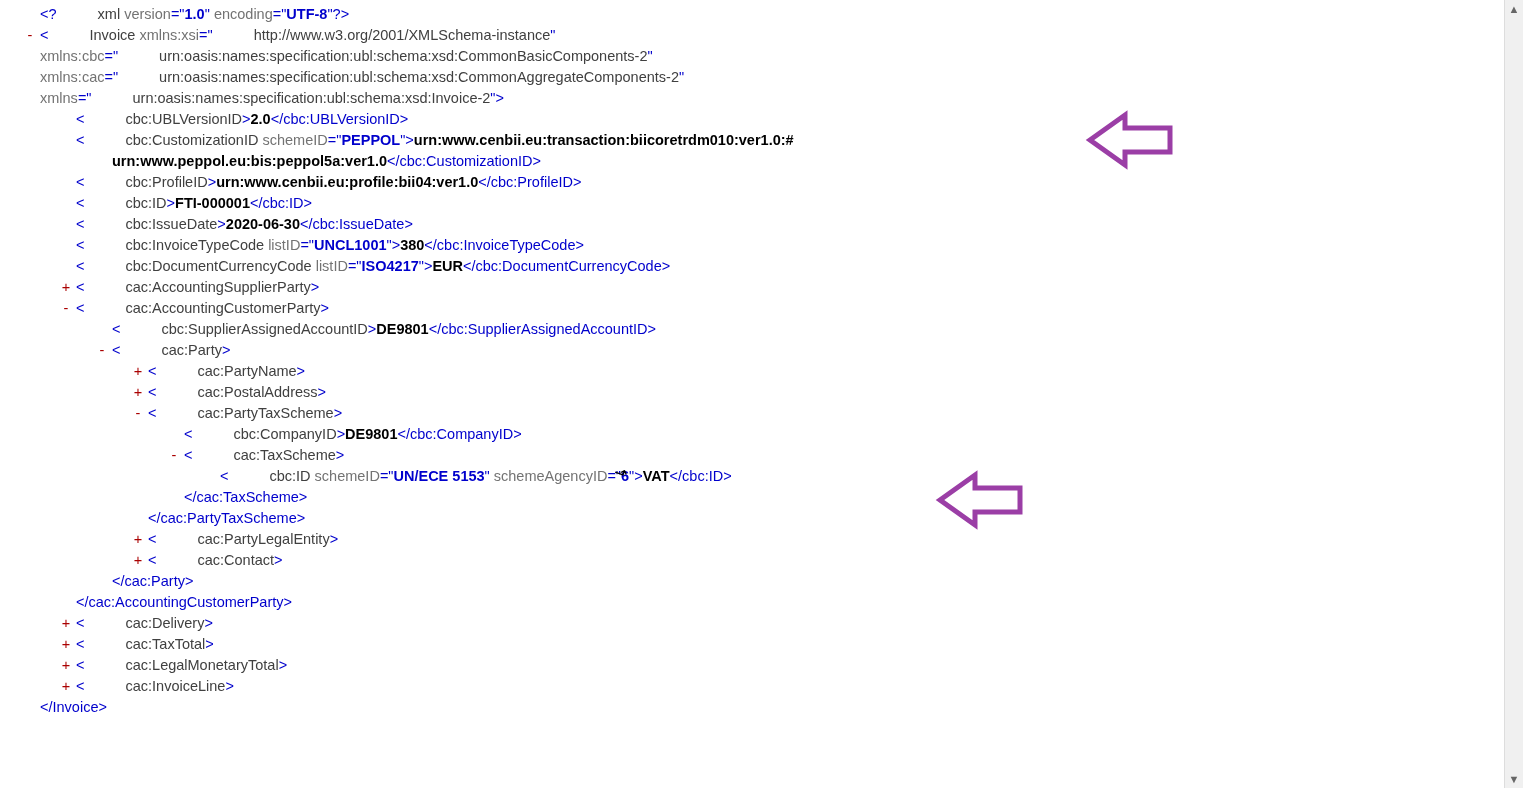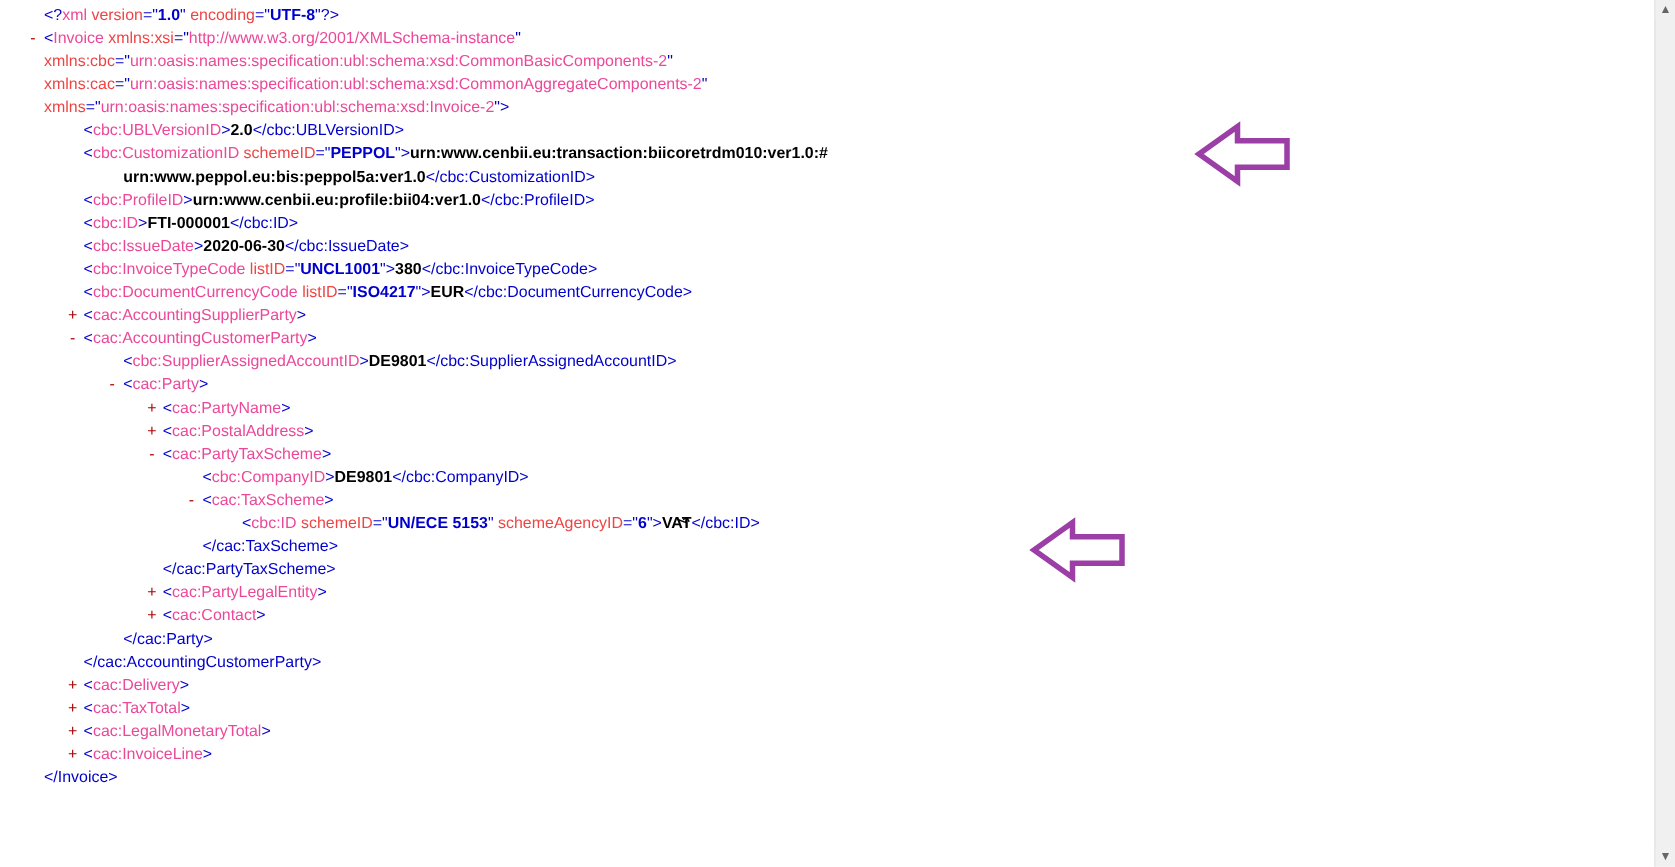--- a/index.html
+++ b/index.html
@@ -35,22 +35,22 @@
   .toggle {
     position: absolute;
     left: 20px;
     width: 16px;
     text-align: center;
     color: #aa0000;
     font-weight: normal;
     cursor: pointer;
   }
   .b  { color: #0000cc; }      
-  .br { color: #ec4899; }      
-  .at { color: #ef4444; }      
+  .br { color: #404040; margin-left: 41px; }      
+  .at { color: #737373; }      
   .qv { color: #0000cc; font-weight: bold; } 
   .bold { font-weight: normal; }
   .txt { color: #000; font-weight: bold; }  
   .scroll {
     position: absolute;
     right: 0; top: 0;
     width: 18px;
     height: 100%;
     background: #f0f0f0;
     border-left: 1px solid #ddd;

